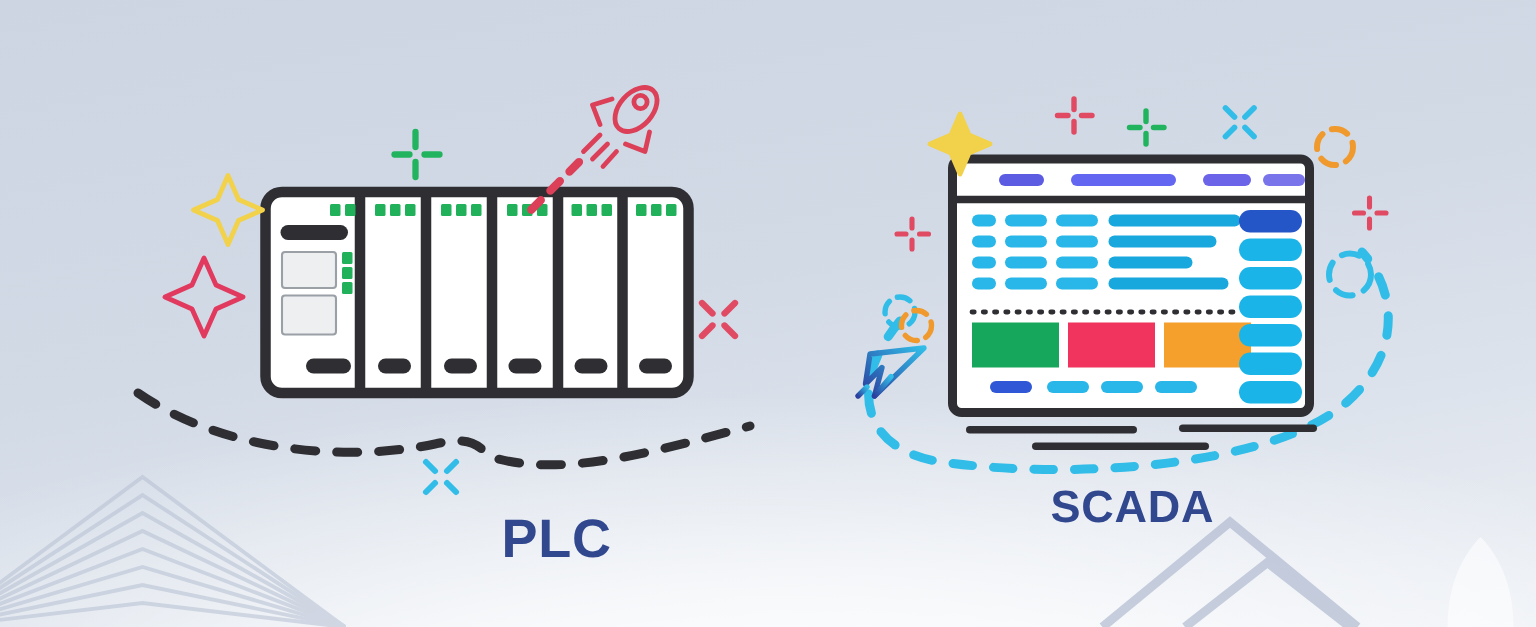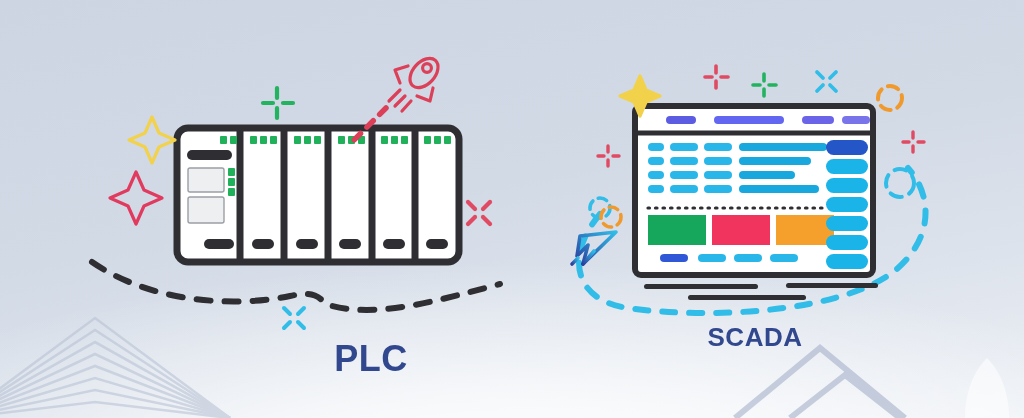--- a/index.html
+++ b/index.html
@@ -20,21 +20,21 @@
   .label{
     position:absolute;
     font-family:"Liberation Sans", sans-serif;
     font-weight:bold;
     color:#31488f;
     letter-spacing:0.5px;
     text-align:center;
     white-space:nowrap;
   }
   #plc-label{left:296px;top:322px;width:150px;font-size:36px;margin-top:16px;}
-  #scada-label{left:660px;top:322px;width:190px;font-size:26px;}
+  #scada-label{left:660px;top:322px;width:190px;font-size:30px;}
 </style>
 </head>
 <body>
 
 <div id="stage">
 
   <svg class="layer" viewBox="0 0 1024 418">
     <g stroke="#b6c0d3" stroke-width="2.6" fill="none" opacity="0.55" stroke-linejoin="miter">
       <path d="M-40 418 L95 318 L230 418"></path>
       <path d="M-40 418 L95 330 L230 418"></path>

